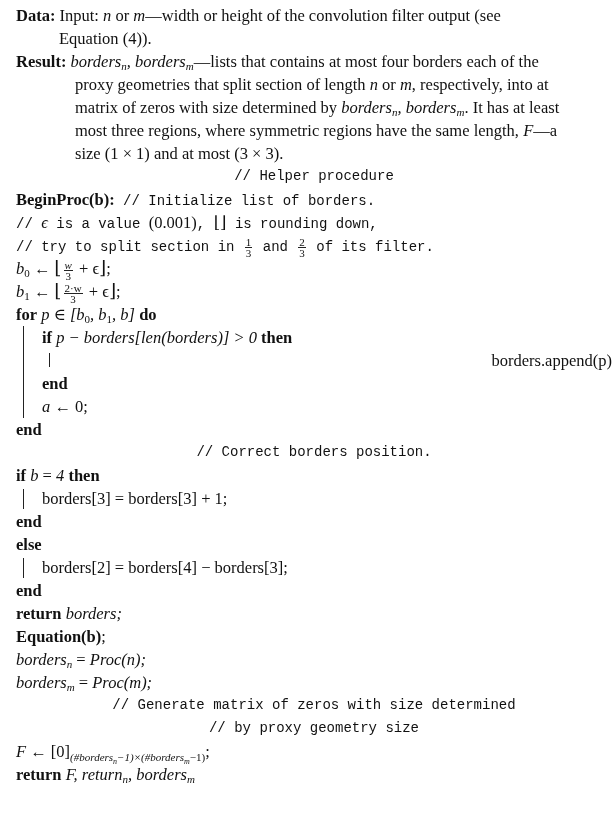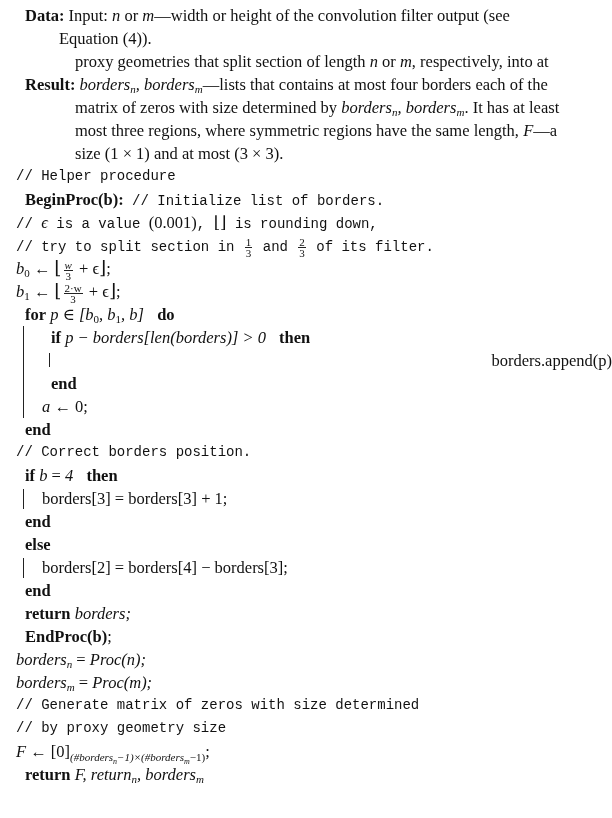--- a/index.html
+++ b/index.html
@@ -4,23 +4,23 @@
 <style>
   html, body { margin: 0; padding: 0; background: #ffffff; }
   body {
     width: 612px; height: 818px; overflow: hidden;
     font-family: "Liberation Serif", "DejaVu Serif", serif;
     color: #111111;
     font-size: 16.5px;
   }
   .algo { position: relative; padding: 4px 0 0 16px; }
   .line { position: relative; height: 23px; line-height: 23px; white-space: nowrap; }
-  .b { font-weight: bold; margin-left: 9px; }
+  .b { font-weight: bold; }
   .i { font-style: italic; }
-  .mono { font-family: "Liberation Mono", "DejaVu Sans Mono", monospace; font-size: 14px; }
+  .mono { font-family: "Liberation Mono", "DejaVu Sans Mono", monospace; font-size: 14px; text-align: center; }
   sub { font-size: 11px; vertical-align: -3px; line-height: 0; }
   .hang-indent { padding-left: 59px; }
   .ind1 { padding-left: 26px; }
   .ind2 { padding-left: 52px; text-align: right; }
   .vbar { position: absolute; width: 1px; background: #222; }
   .frac { display: inline-block; vertical-align: middle; text-align: center; font-size: 11px; line-height: 10px; margin: 0 2px; }
   .frac .num { display: block; border-bottom: 1px solid #222; padding: 0 1px; }
   .frac .den { display: block; }
   .floor { font-size: 18px; }
   .bigsub { font-size: 11px; vertical-align: -4px; margin-top: 29px; }
@@ -31,26 +31,26 @@
 <div class="algo">
 
   <div class="line">
     <span class="b">Data:</span>
     <span><span>Input: </span><span class="i">n</span><span> or </span><span class="i">m</span><span>—width or height of the convolution filter output (see</span></span>
   </div>
   <div class="line hang-indent" style="padding-left:43px">
     <span>Equation (4)).</span>
   </div>
 
-  <div class="line" style="padding-left:59px">
-    <span>proxy geometries that split section of length </span><span class="i">n</span><span> or </span><span class="i">m</span><span>, respectively, into at</span>
-  </div>
   <div class="line">
     <span class="b">Result:</span>
     <span><span class="i">borders</span><sub class="i">n</sub><span class="i">, </span><span class="i">borders</span><sub class="i">m</sub><span>—lists that contains at most four borders each of the</span></span>
+  </div>
+  <div class="line" style="padding-left:59px">
+    <span>proxy geometries that split section of length </span><span class="i">n</span><span> or </span><span class="i">m</span><span>, respectively, into at</span>
   </div>
   <div class="line" style="padding-left:59px">
     <span>matrix of zeros with size determined by </span><span class="i">borders</span><sub class="i">n</sub><span class="i">, </span><span class="i">borders</span><sub class="i">m</sub><span>. It has at least</span>
   </div>
   <div class="line" style="padding-left:59px">
     <span>most three regions, where symmetric regions have the same length, </span><span class="i">F</span><span>—a</span>
   </div>
   <div class="line" style="padding-left:59px">
     <span>size (1 × 1) and at most (3 × 3).</span>
   </div>
@@ -109,21 +109,21 @@
     <div class="vbar" style="left:7px; top:25px; height:20px;"></div>
     <div class="line ind1"><span>borders[2] = borders[4] − borders[3];</span></div>
     <div class="line"><span class="b">end</span></div>
   </div>
 
   <div class="line">
     <span class="b">return</span><span class="i"> borders;</span>
   </div>
 
   <div class="line">
-    <span class="b">EndProc(b)</span><span>;</span>
+    <span class="b">Equation(b)</span><span>;</span>
   </div>
 
   <div class="line">
     <span class="i">borders</span><sub class="i">n</sub><span> = </span><span class="i">Proc</span><span class="i">(n);</span>
   </div>
 
   <div class="line">
     <span class="i">borders</span><sub class="i">m</sub><span> = </span><span class="i">Proc</span><span class="i">(m);</span>
   </div>
 

